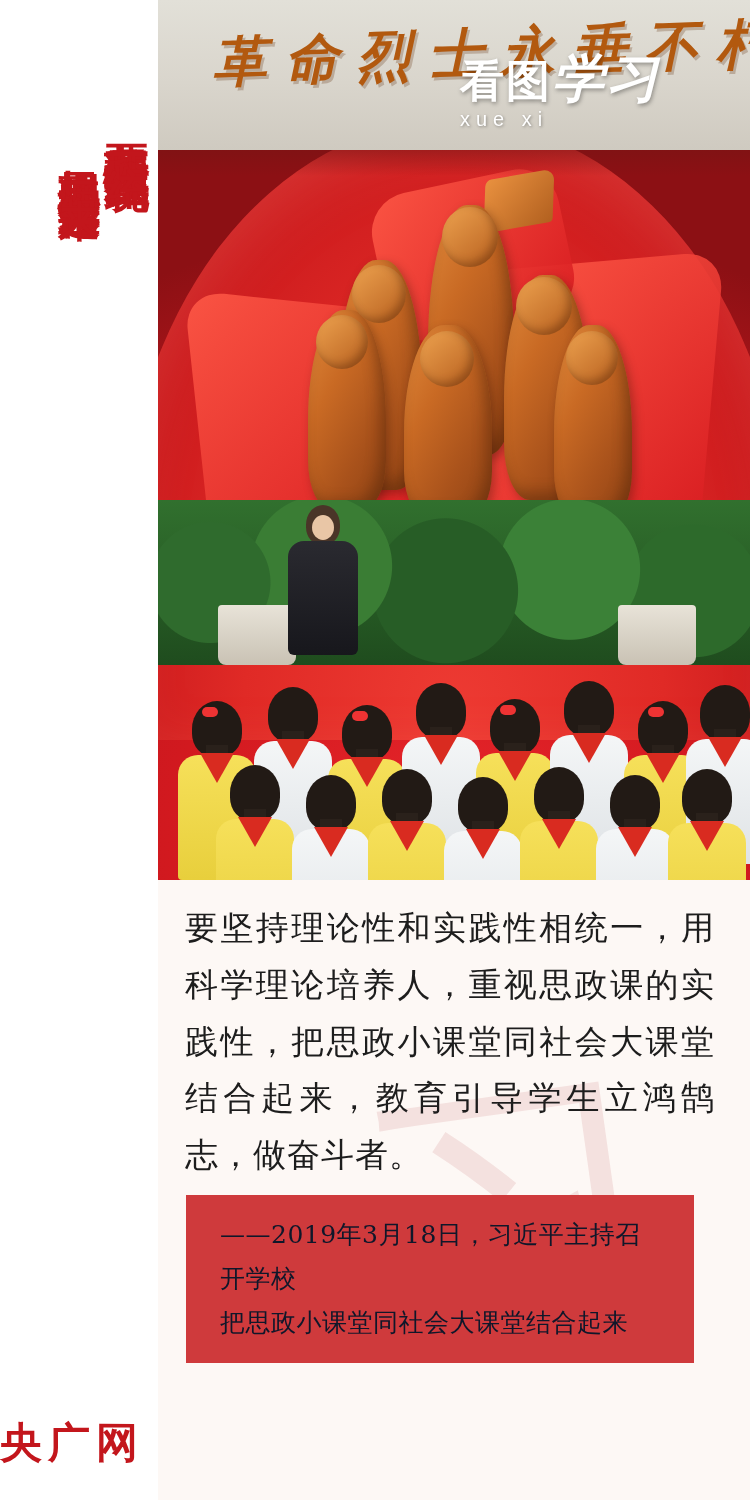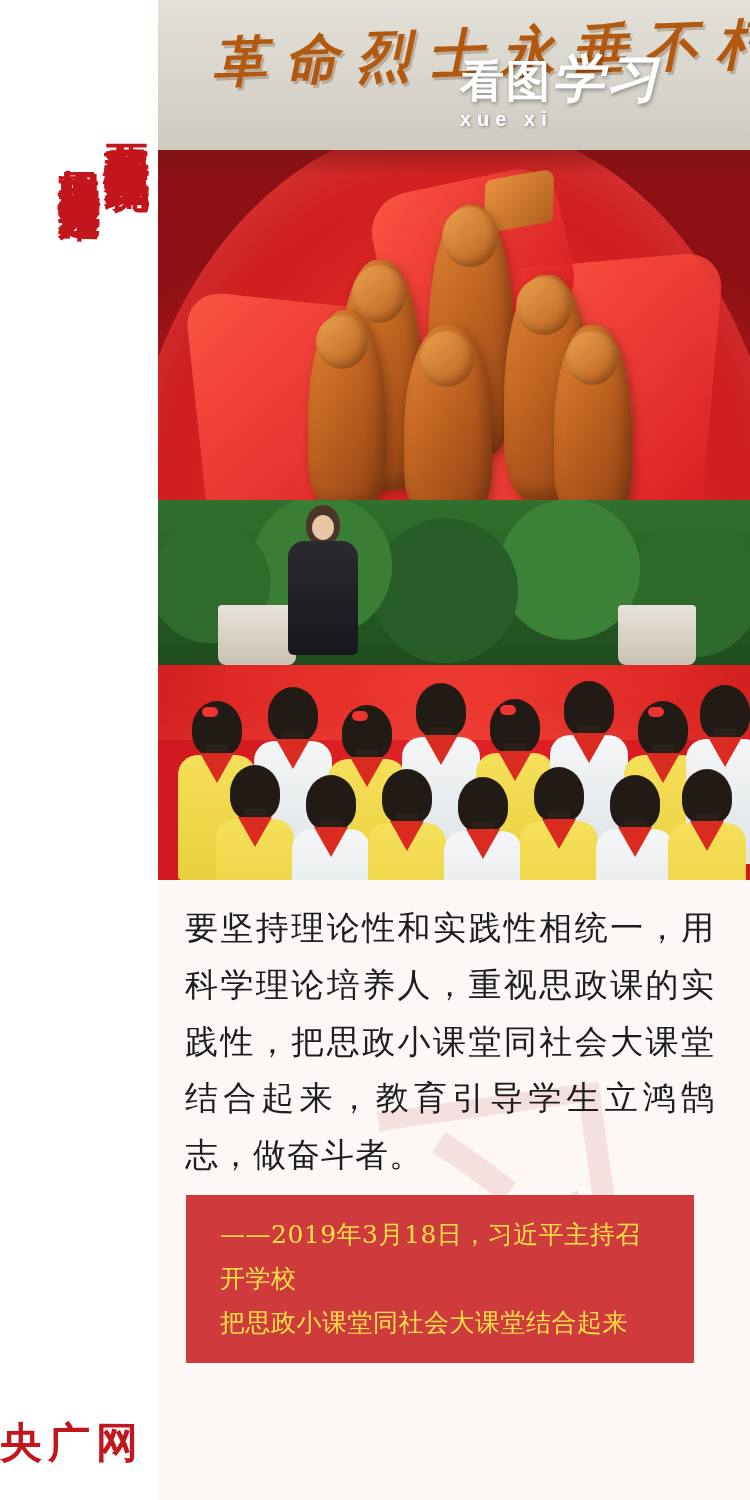--- a/index.html
+++ b/index.html
@@ -271,21 +271,21 @@
   }
   .badge .b-script {
     font-style: italic;
     font-family: "DejaVu Serif", serif;
     font-size: 52px;
   }
   .badge .b-pinyin {
     margin-top: 4px;
     font-size: 20px;
     letter-spacing: 6px;
-    font-weight: bold;
+    font-weight: normal;
     font-family: "Liberation Sans", sans-serif;
     text-shadow: 1px 1px 3px rgba(0,0,0,.35);
   }
 
   
   .quote {
     position: absolute;
     left: 185px;
     top: 900px;
     width: 530px;
@@ -305,21 +305,21 @@
     width: 508px;
     height: 168px;
     background: #cf3a3c;
     display: flex;
     flex-direction: column;
     justify-content: center;
     padding: 0 34px;
     box-sizing: border-box;
   }
   .source-line {
-    color: #fde047;
+    color: #0f172a;
     font-family: "DejaVu Serif", serif;
     font-size: 25px;
     line-height: 1.75;
     letter-spacing: .5px;
   }
 
   
   .footer-logo {
     position: absolute;
     left: 0; right: 0;

